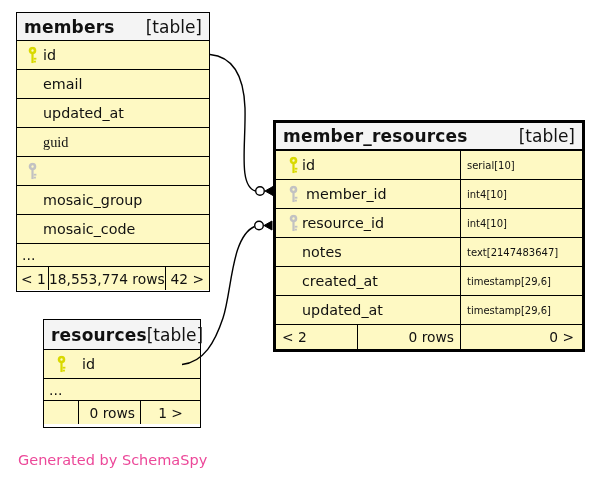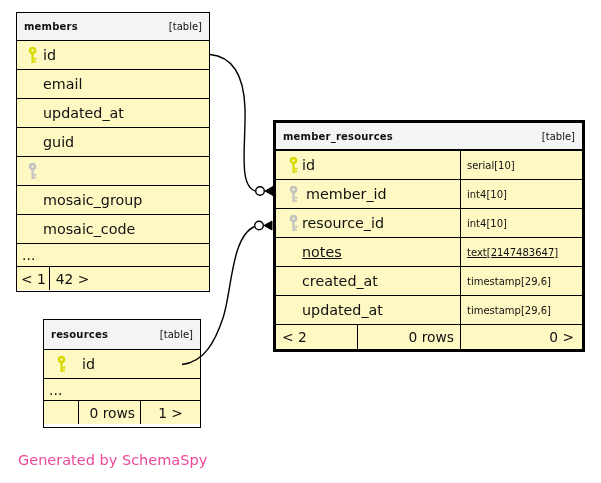--- a/index.html
+++ b/index.html
@@ -6,21 +6,21 @@
   body{
     width:601px;height:483px;position:relative;background:#ffffff;
     font-family:"DejaVu Sans","Liberation Sans",sans-serif;color:#111;
     overflow:hidden;
   }
   .tbl{position:absolute;box-sizing:border-box;border:1.6px solid #000;
        background:#fff;display:flex;flex-direction:column;}
   .tbl.thick{border-width:3px;}
   .hdr{background:#f4f4f4;border-bottom:1.6px solid #000;display:flex;
        align-items:center;justify-content:space-between;padding:0 7px;
-       font-size:10px;box-sizing:border-box;flex:0 0 auto;}
+       font-size:17px;box-sizing:border-box;flex:0 0 auto;}
   .hdr .ttl{font-weight:bold;letter-spacing:0.2px;}
   .hdr .tag{font-weight:normal;}
   .frow{position:relative;border-bottom:1.4px solid #000;display:flex;
         align-items:center;box-sizing:border-box;flex:0 0 auto;background:#fef9c3;}
   .frow.noborder{border-bottom:none;}
   .keyic{position:absolute;left:10px;top:50%;transform:translateY(-50%);}
   .cname{padding-left:26px;font-size:14.3px;white-space:nowrap;}
   .cname.wide{padding-left:38px;}
   .namecell{width:185px;border-right:1.4px solid #000;align-self:stretch;
             display:flex;align-items:center;position:relative;box-sizing:border-box;}
@@ -53,21 +53,21 @@
       </g>
     </svg>
     <span class="cname">id</span>
   </div>
   <div class="frow" style="height:29px;">
     <span class="cname">email</span>
   </div>
   <div class="frow" style="height:29px;">
     <span class="cname">updated_at</span>
   </div>
-  <div class="frow" style="height:29px;">
+  <div class="frow" style="height:29px;font-family:Liberation Serif, serif;">
     <span class="cname">guid</span>
   </div>
   <div class="frow" style="height:29px;">
     <svg class="keyic" width="11" height="17" viewBox="0 0 11 17">
       <g fill="#c2c2c2">
         <circle cx="5.5" cy="4" r="2.5" fill="none" stroke-width="2.6" stroke="#c2c2c2"></circle>
         <rect x="4.4" y="6.4" width="2.2" height="10.2"></rect>
         <rect x="6.6" y="11.3" width="2.8" height="1.8"></rect>
         <rect x="6.6" y="14.2" width="2.3" height="1.8"></rect>
       </g>
@@ -77,20 +77,21 @@
     <span class="cname">mosaic_group</span>
   </div>
   <div class="frow" style="height:29px;">
     <span class="cname">mosaic_code</span>
   </div>
   <div class="frow ellipsisrow" style="height:23px;">
     <span>...</span>
   </div>
   <div class="footer frow noborder" style="height:23px;">
     <div class="fcell" style="width:33px;padding-left:4px;">&lt; 1</div>
+    <div class="fcell center" style="flex:1;">18,553,774 rows</div>
     <div class="fcell center last" style="width:45px;">42 &gt;</div>
   </div>
 </div>
 
 <div class="tbl thick" style="left:273px;top:120px;width:312px;height:232px;">
   <div class="hdr" style="height:28px;border-bottom-width:2px;text-align:right;">
     <span class="ttl">member_resources</span>
     <span class="tag">[table]</span>
   </div>
   <div class="frow" style="height:29px;">
@@ -128,21 +129,21 @@
           <circle cx="5.5" cy="4" r="2.5" fill="none" stroke-width="2.6" stroke="#c2c2c2"></circle>
           <rect x="4.4" y="6.4" width="2.2" height="10.2"></rect>
           <rect x="6.6" y="11.3" width="2.8" height="1.8"></rect>
           <rect x="6.6" y="14.2" width="2.3" height="1.8"></rect>
         </g>
       </svg>
       <span class="cname" style="">resource_id</span>
     </div>
     <span class="ctype">int4[10]</span>
   </div>
-  <div class="frow" style="height:29px;text-decoration:underline;">
+  <div class="frow" style="height:29px;">
     <div class="namecell">
       <span class="cname">notes</span>
     </div>
     <span class="ctype">text[2147483647]</span>
   </div>
   <div class="frow" style="height:29px;">
     <div class="namecell">
       <span class="cname">created_at</span>
     </div>
     <span class="ctype">timestamp[29,6]</span>

